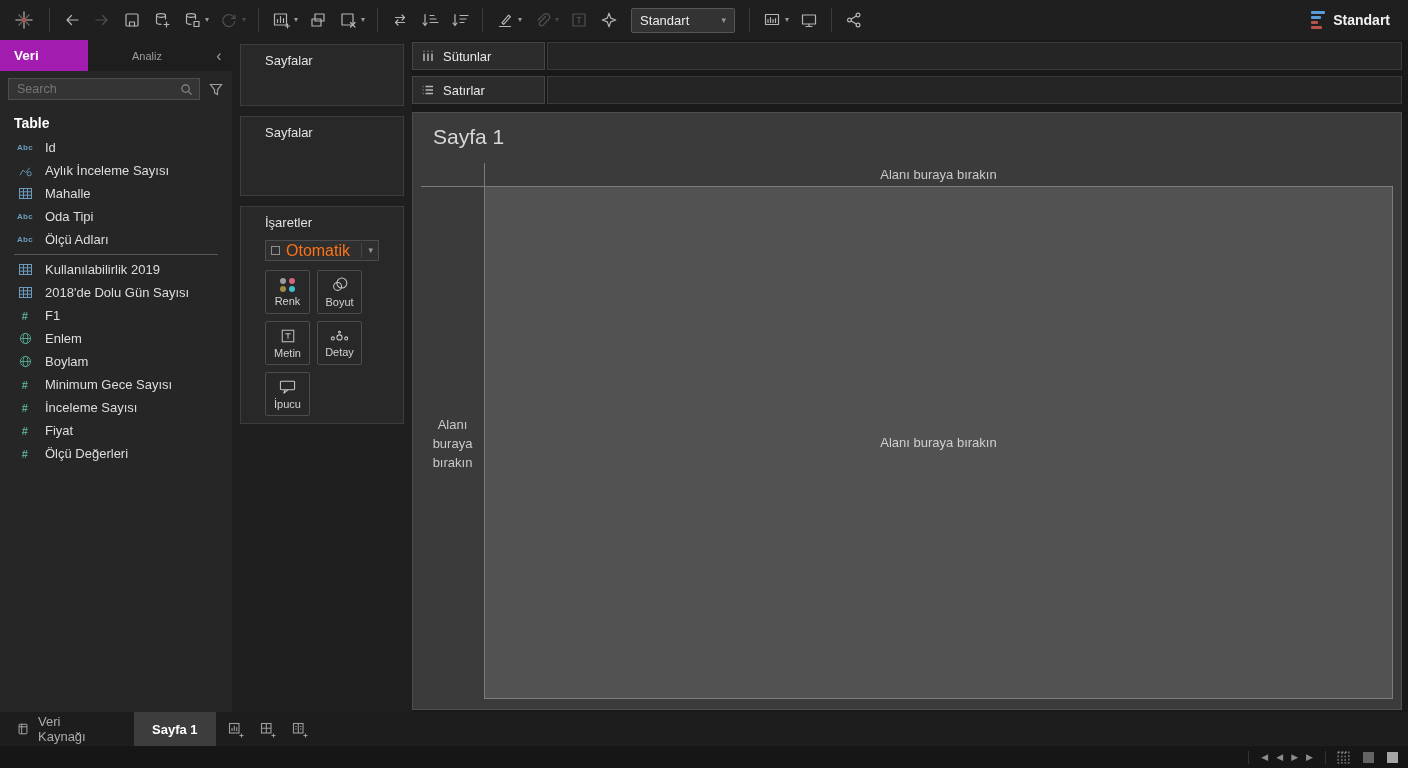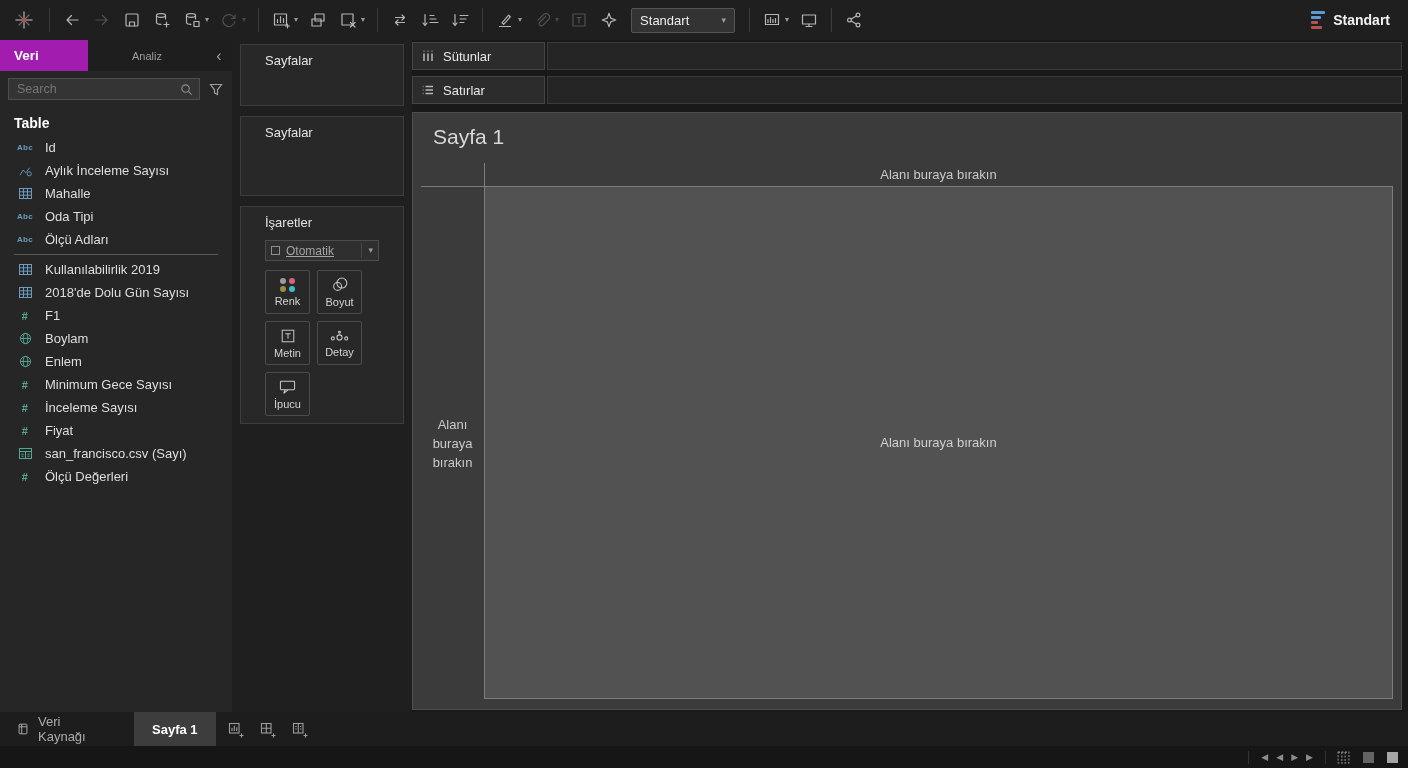--- a/index.html
+++ b/index.html
@@ -50,21 +50,21 @@
 
   
   .cardscol{position:absolute;left:232px;top:40px;width:180px;bottom:56px;background:#1f1f1f;padding:4px 8px;}
   .card{background:#282828;border:1px solid #3d3d3d;margin-bottom:10px;padding:8px 24px;}
   .card .ctitle{font-size:13px;color:#e3e3e3;}
   .card-pages{height:62px;}
   .card-filters{height:80px;}
   .card-marks{height:218px;}
   .mtype{margin-top:10px;height:21px;display:flex;align-items:center;background:#2f2f2f;border:1px solid #4c4c4c;padding:0 5px;gap:6px;cursor:pointer;}
   .mtype .sq{width:9px;height:9px;border:1px solid #8e8e8e;flex:none;}
-  .mtype .lbl{flex:1;font-size:12px;color:#a3a3a3;text-decoration:underline;}
+  .mtype .lbl{flex:1;font-size:16px;color:#f97316;}
   .mtype .caret{font-size:9px;border-left:1px solid #454545;padding-left:6px;height:15px;display:flex;align-items:center;}
   .marks-grid{margin-top:9px;display:flex;flex-wrap:wrap;gap:7px;}
   .mbtn{width:45px;height:44px;border:1px solid #4c4c4c;border-radius:2px;background:none;display:flex;flex-direction:column;align-items:center;justify-content:center;gap:3px;color:#c9c9c9;cursor:pointer;}
   .mbtn .mlbl{font-size:11px;color:#d2d2d2;}
   .dots{display:grid;grid-template-columns:7px 7px;gap:2px;}
   .dots i{width:6px;height:6px;border-radius:50%;display:block;}
 
   
   .shelf{position:absolute;left:412px;right:6px;height:28px;display:flex;gap:2px;}
   .shelf-cols{top:42px;}
@@ -390,59 +390,49 @@
           <span class="flb">F1</span>
         </div>
         <div class="frow">
           <span class="fic mea">
             <svg width="13" height="13" viewBox="0 0 14 14" fill="none" stroke="currentColor">
               <circle cx="7" cy="7" r="5.5"></circle>
               <ellipse cx="7" cy="7" rx="2.5" ry="5.5"></ellipse>
               <path d="M1.5 7h11"></path>
             </svg>
           </span>
-          <span class="flb">Boylam</span>
+          <span class="flb">Enlem</span>
         </div>
         <div class="frow">
           <span class="fic mea">
             <svg width="13" height="13" viewBox="0 0 14 14" fill="none" stroke="currentColor">
               <circle cx="7" cy="7" r="5.5"></circle>
               <ellipse cx="7" cy="7" rx="2.5" ry="5.5"></ellipse>
               <path d="M1.5 7h11"></path>
             </svg>
           </span>
-          <span class="flb">Enlem</span>
+          <span class="flb">Boylam</span>
         </div>
         <div class="frow">
           <span class="fic mea">
             <span class="fi-txt" style="font-size:11px">#</span>
           </span>
           <span class="flb">Minimum Gece Sayısı</span>
         </div>
         <div class="frow">
           <span class="fic mea">
             <span class="fi-txt" style="font-size:11px">#</span>
           </span>
           <span class="flb">İnceleme Sayısı</span>
         </div>
         <div class="frow">
           <span class="fic mea">
             <span class="fi-txt" style="font-size:11px">#</span>
           </span>
           <span class="flb">Fiyat</span>
-        </div>
-        <div class="frow">
-          <span class="fic mea">
-            <svg width="13" height="11" viewBox="0 0 13 11" fill="none" stroke="currentColor">
-              <rect x="0.5" y="0.5" width="12" height="10"></rect>
-              <path d="M.5 3.5h12M6.5 3.5v7"></path>
-              <path d="M2.5 6.2h2M2.5 8.2h2M8.5 6.2h2M8.5 8.2h2"></path>
-            </svg>
-          </span>
-          <span class="flb">san_francisco.csv (Sayı)</span>
         </div>
         <div class="frow">
           <span class="fic mea">
             <span class="fi-txt" style="font-size:11px">#</span>
           </span>
           <span class="flb it">Ölçü Değerleri</span>
         </div>
       </div>
   </div>
 

